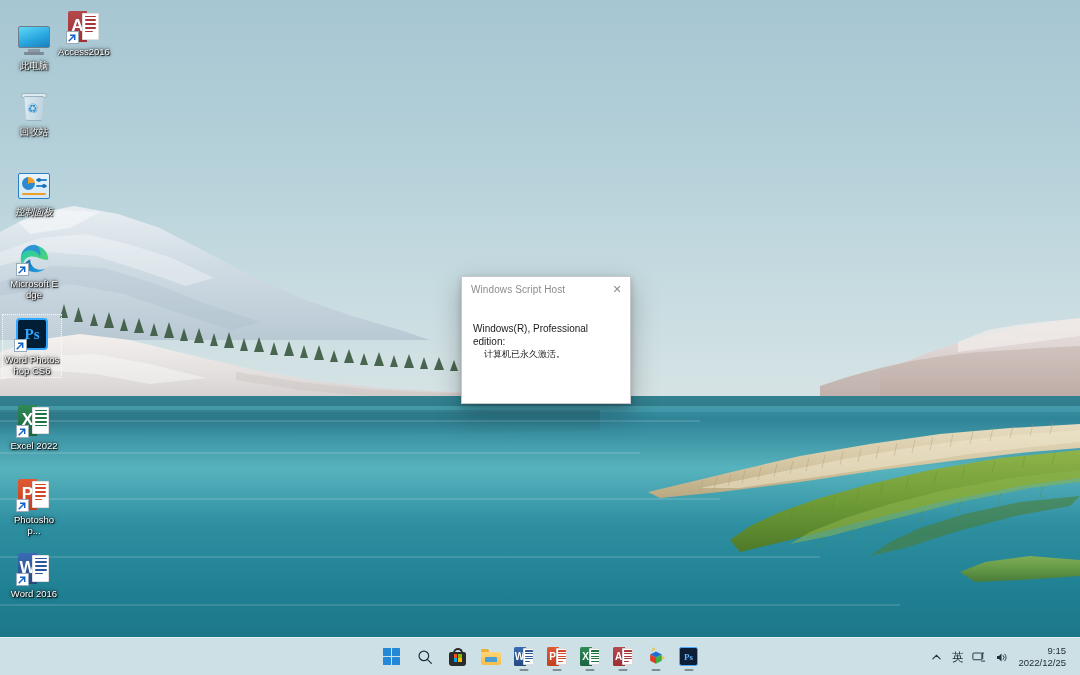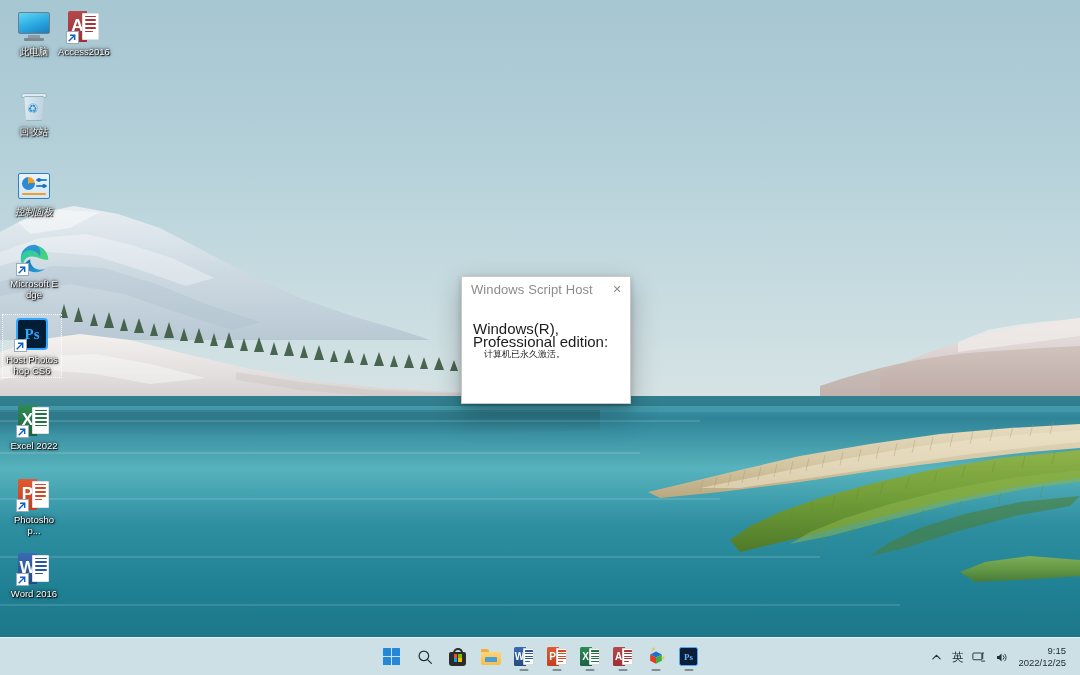--- a/index.html
+++ b/index.html
@@ -133,29 +133,29 @@
     position:absolute; left:461px; top:276px; width:170px; height:128px;
     background:#ffffff;
     border:1px solid #c9c9c9;
     box-shadow:0 10px 26px rgba(0,0,0,.26), 0 2px 6px rgba(0,0,0,.18);
     font-family:"Liberation Sans","DejaVu Sans",sans-serif;
   }
   #dialog .titlebar{
     height:24px; display:flex; align-items:center; justify-content:space-between;
     padding:0 0 0 9px;
   }
-  #dialog .title{ font-size:13px; color:#8c8c8c; letter-spacing:.1px; }
+  #dialog .title{ font-size:10px; color:#8c8c8c; letter-spacing:.1px; }
   #dialog .closebtn{
     width:26px; height:24px; display:flex; align-items:center; justify-content:center;
     color:#8c8c8c; font-size:11px; cursor:default;
   }
   #dialog .body{
     padding:21px 10px 0 11px; height:82px;
   }
-  #dialog .body .l1{ font-size:15px; color:#1b1b1b; line-height:13px; }
+  #dialog .body .l1{ font-size:10px; color:#1b1b1b; line-height:13px; }
   #dialog .body .l2{ font-size:9px; color:#1b1b1b; line-height:13px; padding-left:11px; }
   #dialog .footer{
     height:46px; background:#f0f0f0; border-top:1px solid #dedede;
     display:flex; align-items:center; justify-content:flex-end; padding-right:12px;
   }
   #dialog .okbtn{
     width:62px; height:21px;
     background:#fdfdfd; border:1px solid #9a9a9a;
     font-size:9px; color:#111;
     display:flex; align-items:center; justify-content:center;
@@ -411,21 +411,21 @@
       <rect x="0" y="452" width="640" height="2"></rect>
       <rect x="0" y="498" width="720" height="2"></rect>
       <rect x="0" y="556" width="820" height="2"></rect>
       <rect x="0" y="604" width="900" height="2"></rect>
     </g>
   </svg>
 </div>
 
 <div id="desktop-icons">
 
-  <div class="desk-icon" style="left:6px;top:6px;">
+  <div class="desk-icon" style="left:6px;top:20px;">
     <div class="glyph">
       <div class="ic-monitor">
           <div class="scr"></div>
           <div class="stand"></div>
           <div class="base"></div>
         </div>
     </div>
     <div class="label">此电脑</div>
   </div>
 
@@ -504,21 +504,21 @@
 
   <div class="desk-icon selected" style="left:2px;top:314px;width:60px;">
     <div class="glyph">
       <div class="ic-ps">Ps</div>
       <div class="shortcut">
         <svg viewBox="0 0 10 10">
             <path d="M2 8 L7 3 M7 3 H3.4 M7 3 V6.6" stroke="#1160c4" stroke-width="1.3" fill="none" stroke-linecap="square"></path>
           </svg>
       </div>
     </div>
-    <div class="label">Host Photoshop CS6</div>
+    <div class="label">Word Photoshop CS6</div>
   </div>
 
   <div class="desk-icon" style="left:6px;top:400px;">
     <div class="glyph">
       <div class="ic-office">
         <div class="tile" style="background:linear-gradient(180deg,#2f8a55,#1b6340);">X</div>
         <div class="page" style="left:14px;">
           <i style="background:#217346;width:12px;"></i>
             <i style="background:#217346;width:12px;"></i>
           <i style="background:#217346;width:12px;"></i>

